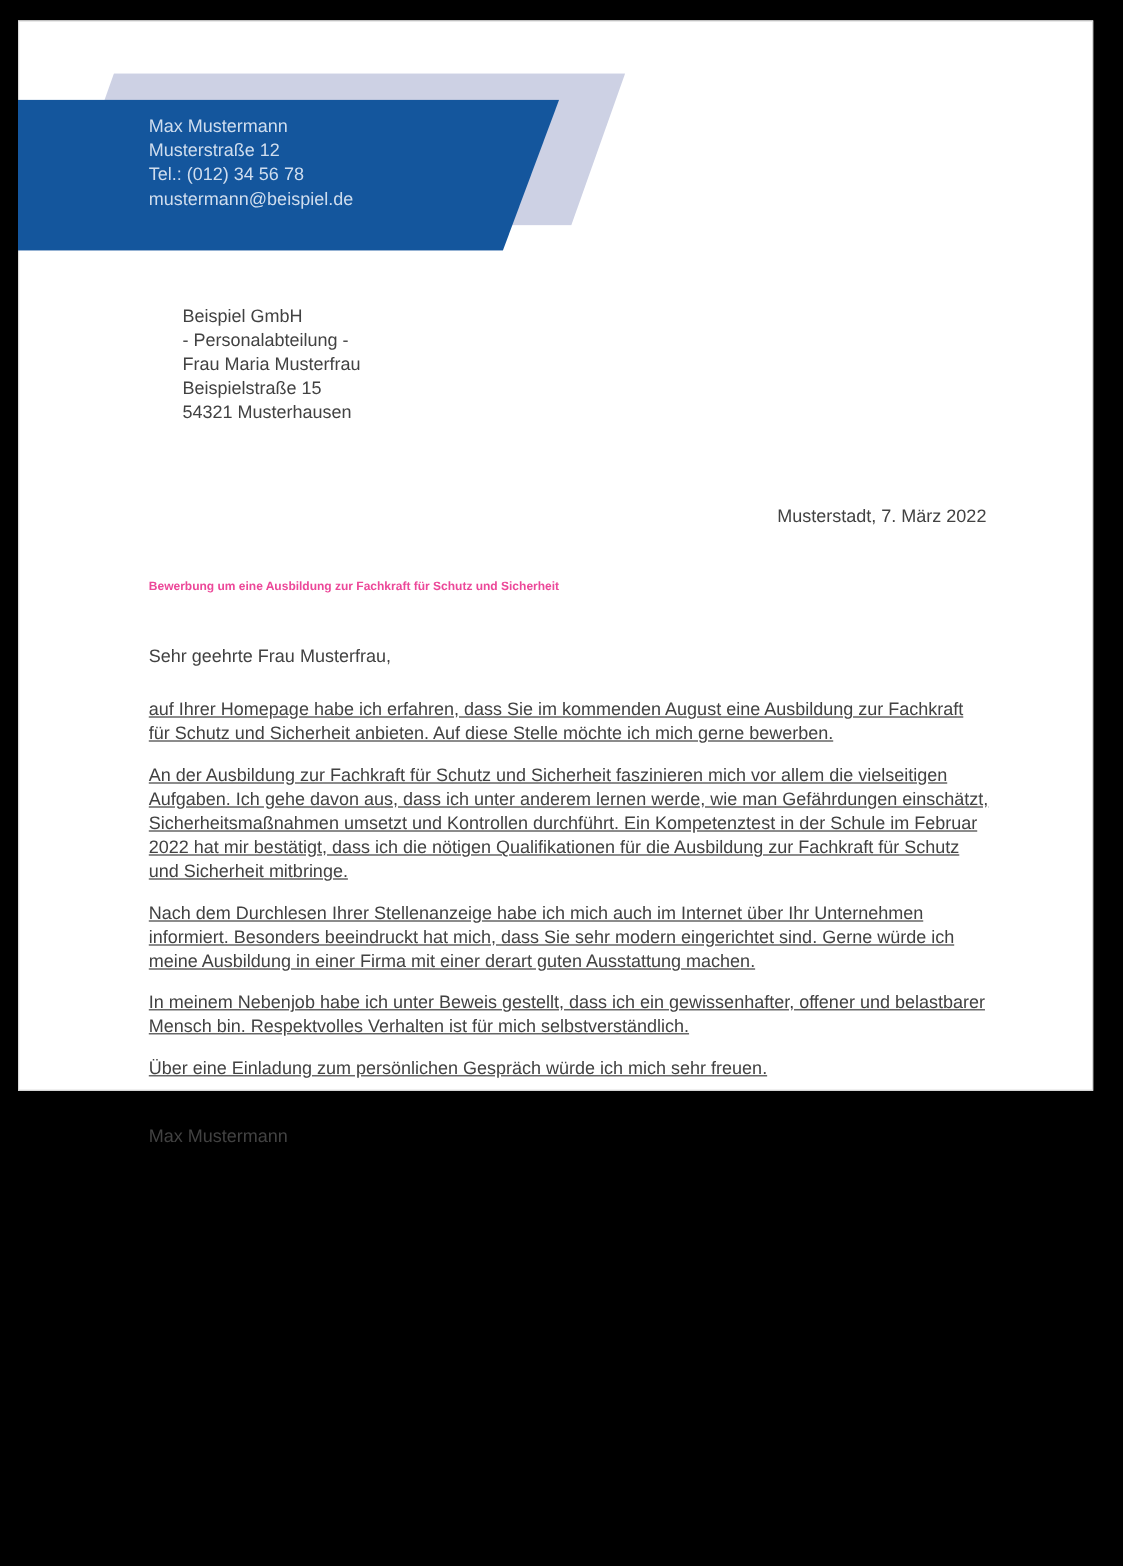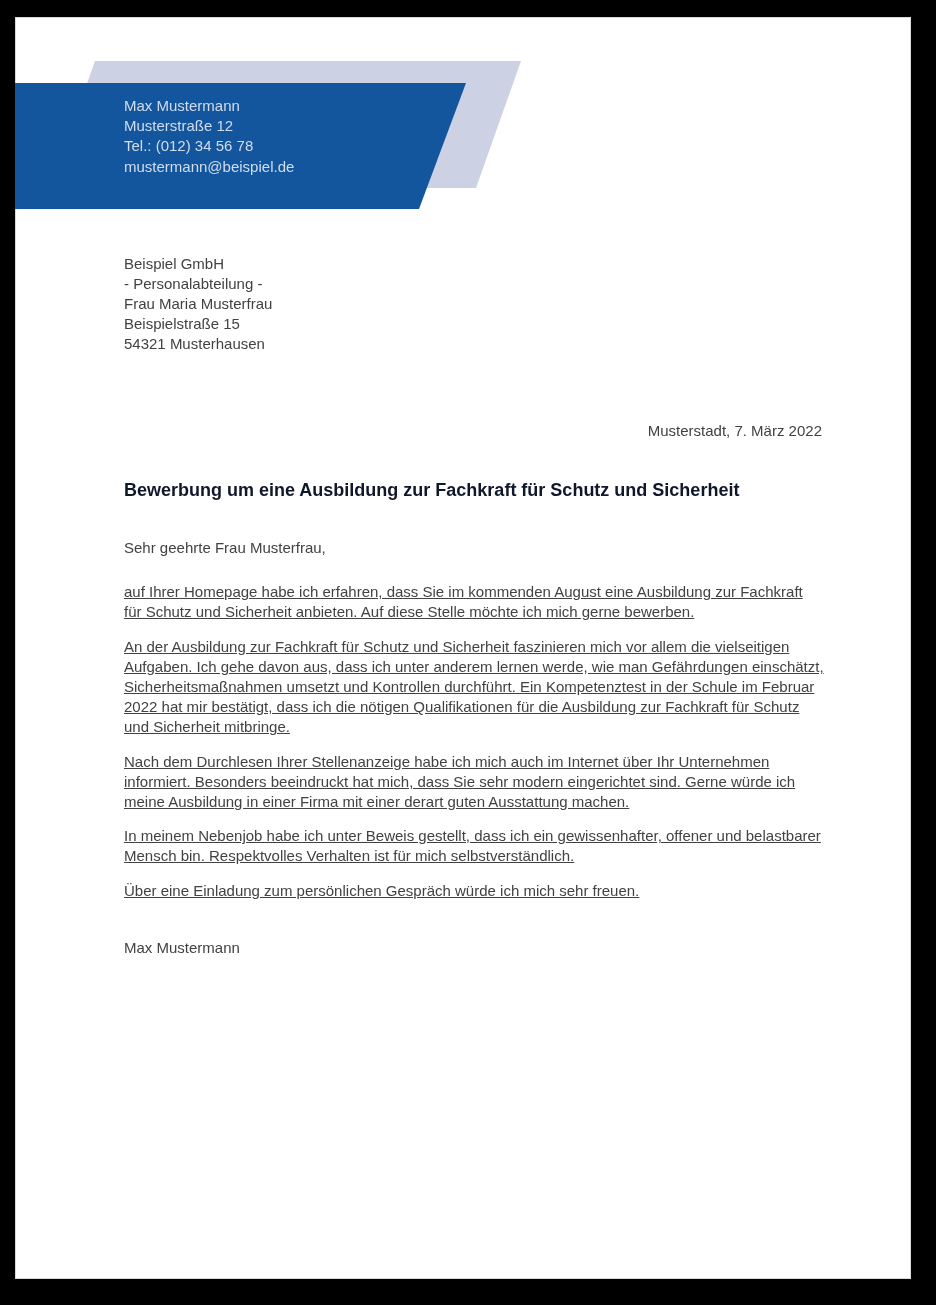--- a/index.html
+++ b/index.html
@@ -10,21 +10,21 @@
     overflow: hidden;
   }
   .frame {
     position: absolute;
     width: 936px; height: 1305px;
     background: #000000;
   }
   .page {
     position: absolute;
     left: 15px; top: 17px;
-    width: 896px; height: 1262px;
+    width: 896px; height: 892px;
     background: #ffffff;
     border: 1px solid #d9d9d9;
   }
   
   .shape-gray {
     position: absolute;
     left: 34px; top: 43px;
     width: 471px; height: 127px;
     background: #cdd1e4;
     clip-path: polygon(45px 0, 471px 0, 426px 127px, 0 127px);
@@ -48,35 +48,36 @@
   
   .recipient {
     position: absolute;
     left: 108px; top: 236px;
   }
   .recipient-line {
     color: #424242;
     font-size: 15px;
     line-height: 20px;
     white-space: nowrap;
+    margin-left: 28px;
   }
   .date {
     position: absolute;
     right: 88px; top: 403px;
     color: #424242;
     font-size: 15px;
     line-height: 20px;
     text-align: center;
     white-space: nowrap;
   }
   .subject {
     position: absolute;
     left: 108px; top: 462px;
-    color: #0f172a;
-    font-size: 18px;
+    color: #ec4899;
+    font-size: 10px;
     font-weight: bold;
     line-height: 20px;
     white-space: nowrap;
   }
   
   .body-text {
     position: absolute;
     left: 108px; top: 520px;
     width: 700px;
     color: #424242;

